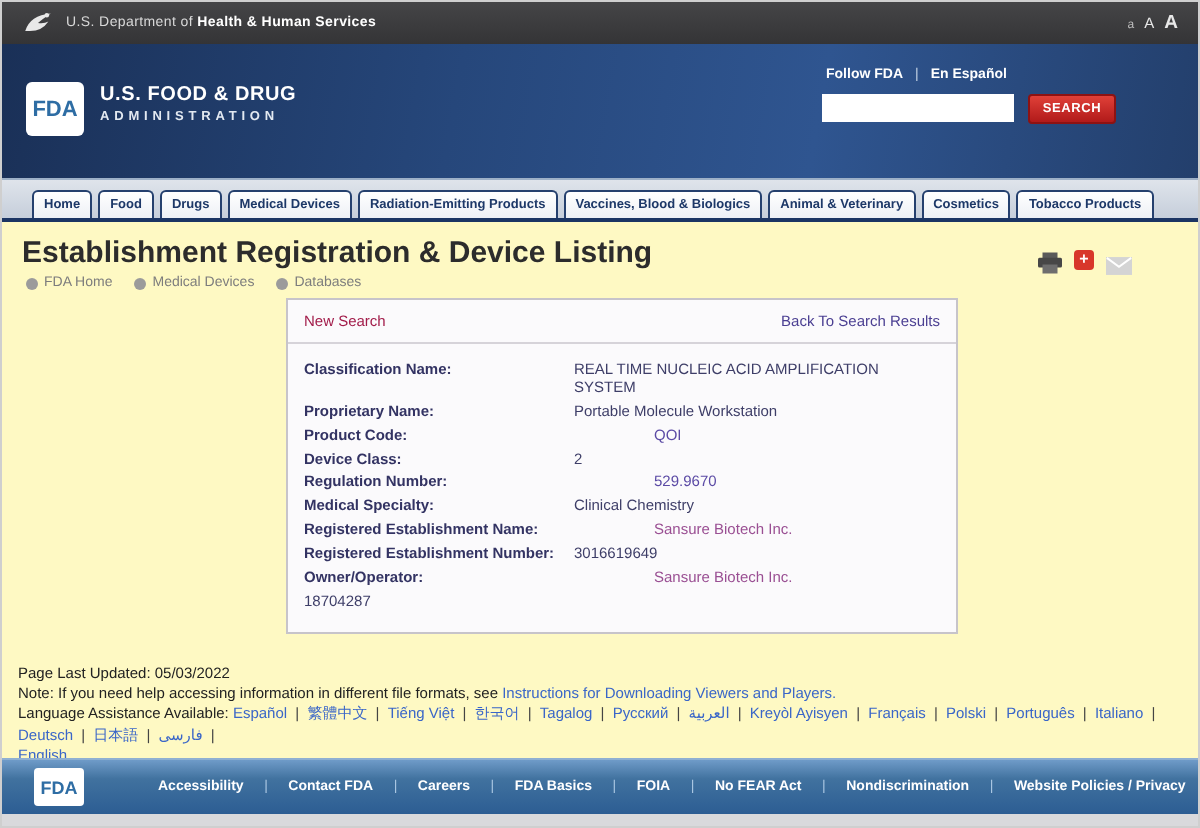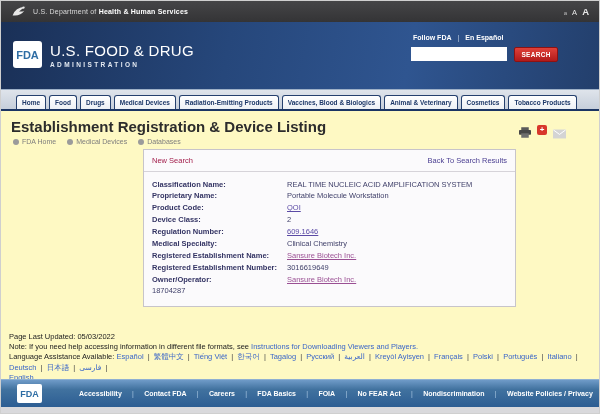--- a/index.html
+++ b/index.html
@@ -26,21 +26,21 @@
   .fda-header {
     position:absolute; top:21px; left:0; right:0; height:67px;
     background:linear-gradient(100deg,#1a3057 0%,#26477b 38%,#2f5590 68%,#233f6c 100%);
   }
   .fda-logo-box {
     position:absolute; left:12px; top:19px; width:29px; height:27px;
     background:#fff; border-radius:3px; display:flex; align-items:center; justify-content:center;
     color:#2e6da4; font-weight:bold; font-size:11px;
   }
   .fda-title { position:absolute; left:49px; top:20px; color:#fff; }
-  .fda-title .l1 { font-size:15px; font-weight:normal; letter-spacing:.3px; }
+  .fda-title .l1 { font-size:10px; font-weight:bold; letter-spacing:.3px; }
   .fda-title .l2 { font-size:6.5px; letter-spacing:2.4px; margin-top:2px; color:#e3e9f1; font-weight:bold; }
   .header-links { position:absolute; left:412px; top:12px; font-size:7px; font-weight:bold; color:#fff; }
   .header-links a { color:#fff; text-decoration:none; cursor:pointer; }
   .header-links .sep { margin:0 6px; color:#c4d2e4; font-weight:normal; }
   .search-input {
     position:absolute; left:410px; top:25px; width:96px; height:14px;
     border:1px solid #ffffff; background:#fff; font-size:7px; padding:0 3px;
   }
   .search-btn {
     position:absolute; left:513px; top:25px; width:44px; height:15px;
@@ -67,29 +67,29 @@
   .crumb { display:flex; align-items:center; gap:3px; cursor:pointer; }
   .crumb-bullet { width:6px; height:6px; border-radius:50%; background:#9b9b9b; display:inline-block; }
   .page-icons { position:absolute; top:13px; right:33px; display:flex; gap:6px; align-items:center; }
   .icon-print { width:12px; height:11px; cursor:pointer; }
   .icon-share {
     width:10px; height:10px; background:#d8372b; border-radius:2px; color:#fff;
     font-size:8px; font-weight:bold; line-height:10px; text-align:center; cursor:pointer;
   }
   .icon-mail { width:13px; height:10px; cursor:pointer; }
   
-  .panel { position:absolute; left:142px; top:38px; width:373px; background:#fbfafc; border:1px solid #c7c4ca; }
+  .panel { position:absolute; left:142px; top:38px; width:336px; background:#fbfafc; border:1px solid #c7c4ca; }
   .panel-top { display:flex; justify-content:space-between; padding:6px 8px; border-bottom:1px solid #d6d3d9; font-size:7.5px; }
   .new-search { color:#a21c4a; text-decoration:none; cursor:pointer; }
   .back-results { color:#4b3f92; text-decoration:none; cursor:pointer; }
   .detail-rows { padding:5px 8px 8px; }
   .detail-row { display:flex; margin:2.5px 0; font-size:7.5px; line-height:1.25; }
   .detail-label { width:128px; margin-right:7px; font-weight:bold; color:#333363; }
   .detail-value { flex:1; color:#3e3e68; }
-  .detail-link { color:#5b4aa5; text-decoration:underline; cursor:pointer; }
+  .detail-link { color:#5b4aa5; cursor:pointer;margin-left:40px; }
   .detail-link.visited { color:#9a4f93; }
   
   .updated { position:absolute; top:221px; left:8px; font-size:7.5px; color:#222; }
   .note { position:absolute; top:231px; left:8px; font-size:7.5px; color:#222; }
   .note a { color:#3a66c8; text-decoration:none; cursor:pointer; }
   .languages { position:absolute; top:241px; left:8px; right:4px; font-size:7.5px; color:#222; line-height:1.4; }
   .languages a { color:#3a66c8; text-decoration:none; cursor:pointer; }
   .lang-sep { color:#444; margin:0 2px; }
   
   .footer {
@@ -210,21 +210,21 @@
           <div class="detail-row">
             <div class="detail-label">Product Code:</div>
             <div class="detail-value"><a class="detail-link">QOI</a></div>
           </div>
           <div class="detail-row">
             <div class="detail-label">Device Class:</div>
             <div class="detail-value">2</div>
           </div>
           <div class="detail-row">
             <div class="detail-label">Regulation Number:</div>
-            <div class="detail-value"><a class="detail-link">609.1646</a></div>
+            <div class="detail-value"><a class="detail-link">529.9670</a></div>
           </div>
           <div class="detail-row">
             <div class="detail-label">Medical Specialty:</div>
             <div class="detail-value">Clinical Chemistry</div>
           </div>
           <div class="detail-row">
             <div class="detail-label">Registered Establishment Name:</div>
             <div class="detail-value"><a class="detail-link visited">Sansure Biotech Inc.</a></div>
           </div>
           <div class="detail-row">

